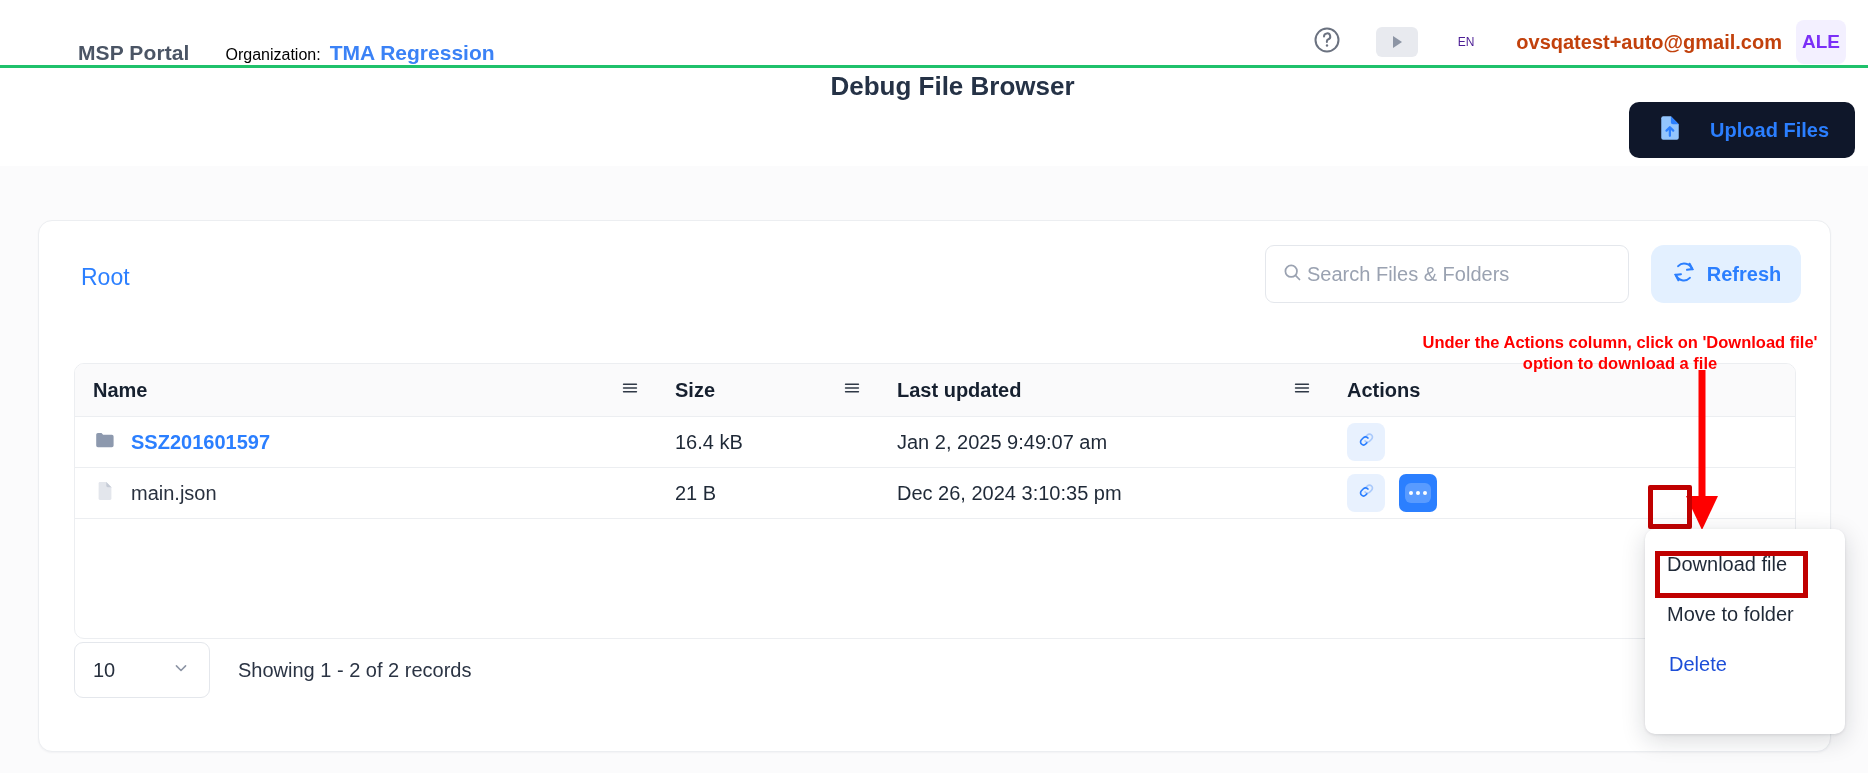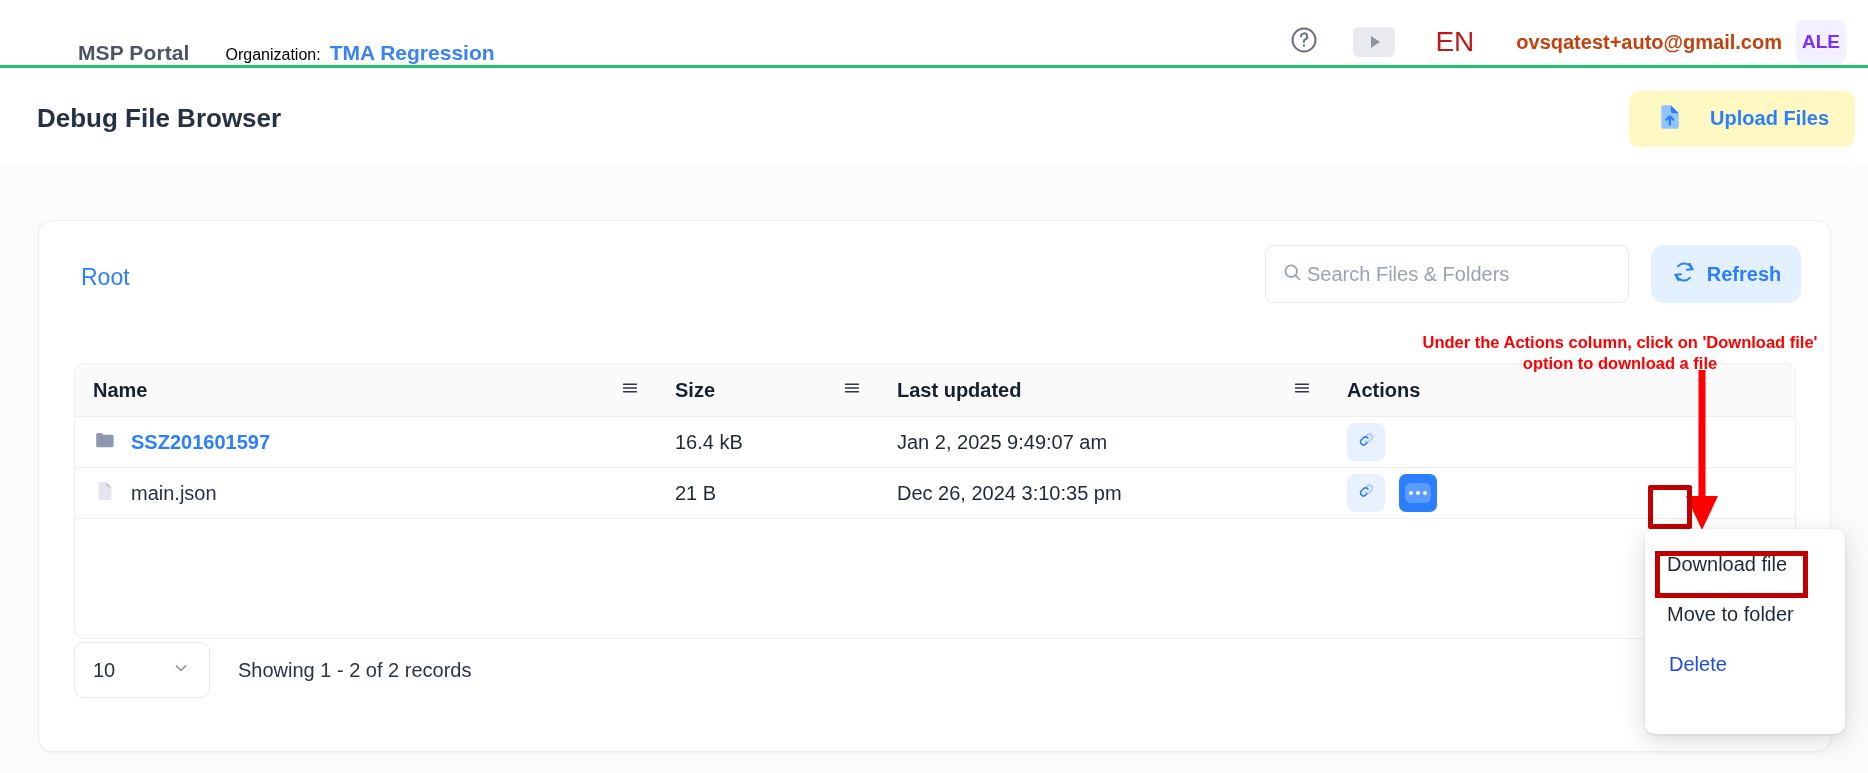--- a/index.html
+++ b/index.html
@@ -39,45 +39,45 @@
     margin-left: 26px;
   }
   .play-tri {
     width: 0; height: 0;
     border-left: 9px solid #8d95a5;
     border-top: 6px solid transparent;
     border-bottom: 6px solid transparent;
     margin-left: 2px;
   }
   .lang {
-    margin-left: 40px; font-size: 28px; color: #b91c1c; font-weight: 400; cursor: pointer;
+    margin-left: 40px; font-size: 12px; color: #4c1d95; font-weight: 400; cursor: pointer;
   }
   .user-email {
     margin-left: 42px; font-size: 20px; font-weight: 700; color: #c2410c; cursor: pointer;
   }
   .avatar {
     margin-left: 14px;
     width: 50px; height: 44px; border-radius: 8px; background: #f3f0ff;
     color: #7b2ff7; font-size: 19px; font-weight: 700;
     display:flex; align-items:center; justify-content:center; cursor:pointer;
   }
 
   
   .titleband {
     position: absolute; left: 25px; top: 71px; width: 1843px; height: 95px;
     background: #ffffff;
-    display: flex; align-items: center;
+    display: flex; align-items: center; flex-direction: column;
   }
   .page-title {
     margin-left: 12px;
     font-size: 26px; font-weight: 700; color: #253246;
   }
   .upload-btn {
     margin-left: auto; margin-right: 13px;
-    height: 56px; min-width: 198px; border-radius: 10px; background: #fef9c3;
+    height: 56px; min-width: 198px; border-radius: 10px; background: #0f172a;
     display:flex; align-items:center; gap: 25px; padding: 0 26px; cursor: pointer;
   }
   .upload-label { font-size: 20px; font-weight: 700; color: #2b7fff; }
 
   
   .page-body {
     position: absolute; left: 0; top: 166px; width: 1868px; height: 607px;
     background: #fbfbfc;
   }
   .card {

